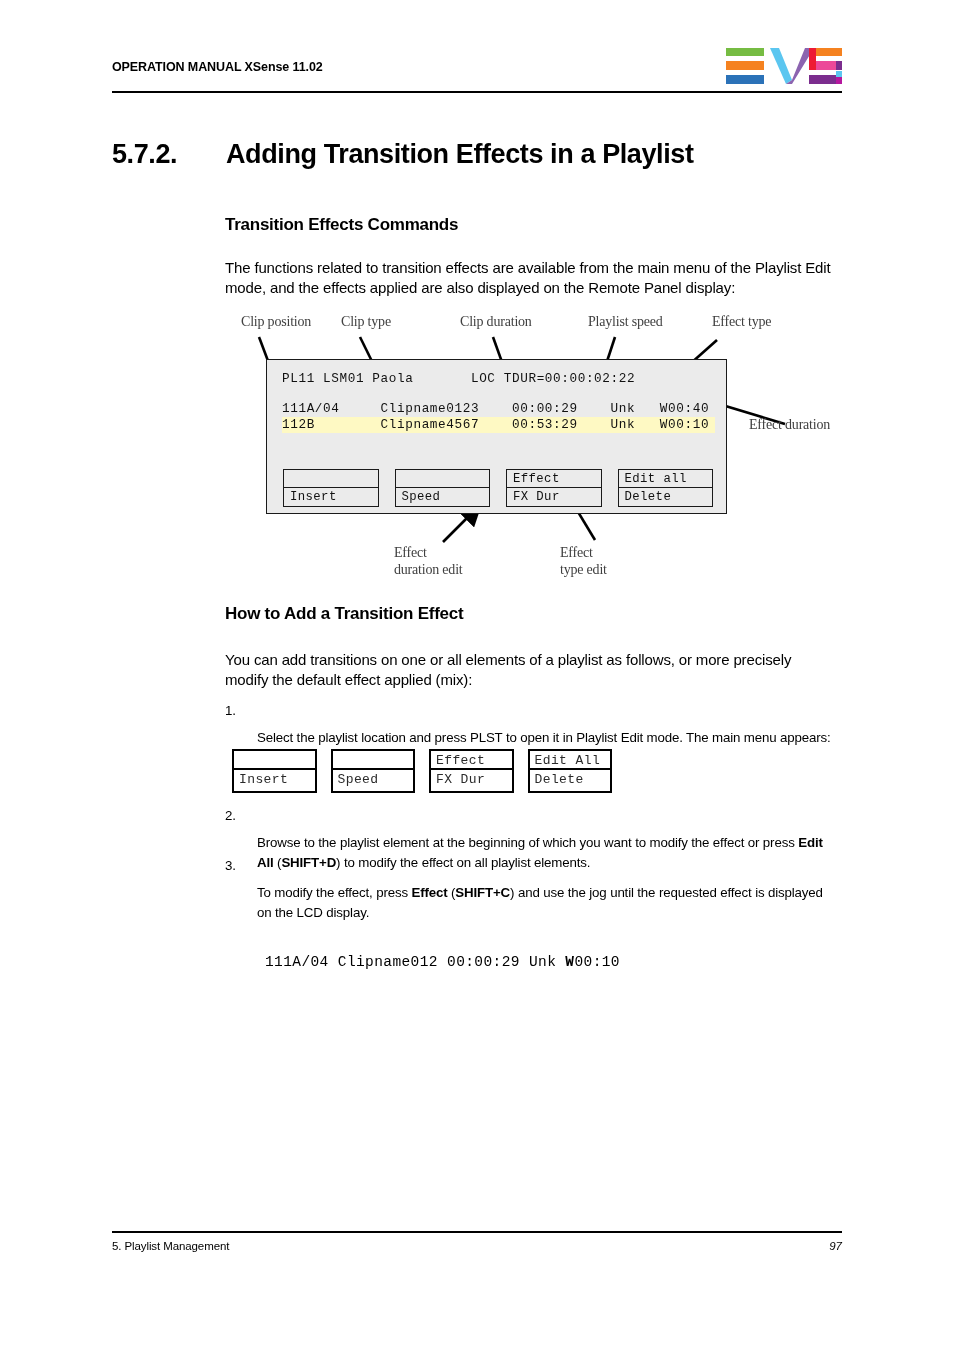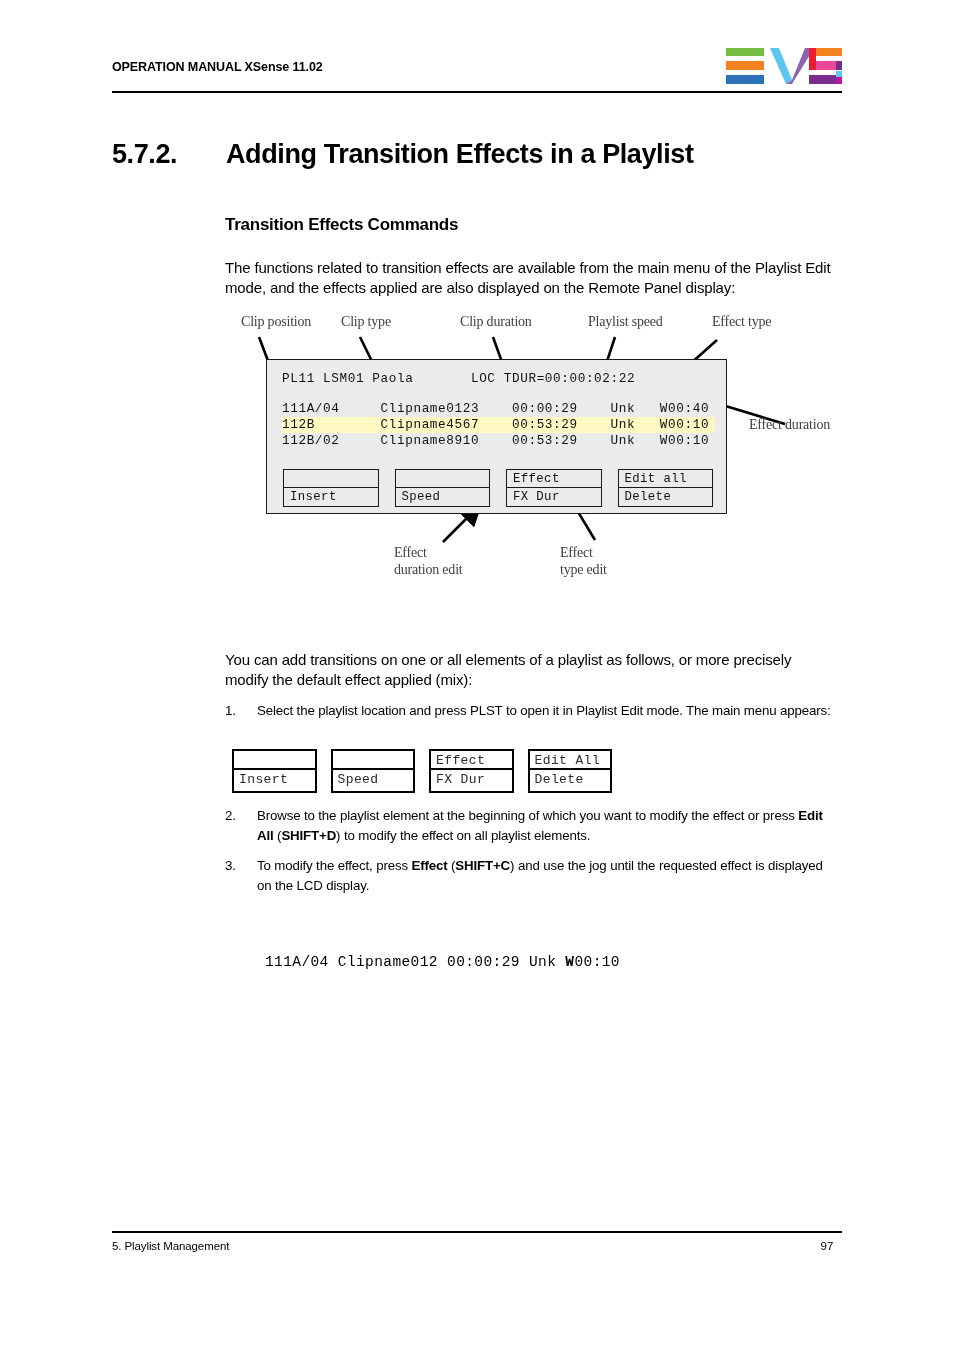--- a/index.html
+++ b/index.html
@@ -79,21 +79,21 @@
     position: absolute;
     font-size: 13.3px;
     line-height: 19.5px;
     letter-spacing: -0.15px;
   }
   .step .n {
     position: absolute;
     left: 0; top: 0;
     width: 24px;
   }
-  .step .t { display: block; margin-left: 32px; }
+  .step .t { display: block; margin-left: 32px; margin-top: 27px; }
 
   .step1 { left: 225px; top: 701px; width: 612px; }
   .step2 { left: 225px; top: 806px; width: 612px; }
   .step3 { left: 225px; top: 856px; width: 612px; }
 
   .p-effecttype { position: absolute; left: 257px; top: 906px; width: 585px; }
 
   .code-line {
     position: absolute;
     left: 265px; top: 954px;
@@ -204,22 +204,23 @@
   .footer-left {
     position: absolute;
     left: 112px; top: 1240px;
     font-size: 11.5px;
     letter-spacing: -0.1px;
   }
   .footer-right {
     position: absolute;
     left: 812px; top: 1240px;
     width: 30px;
-    text-align: center;
+    text-align: right;
     font-size: 11.5px;
+    font-style: italic;
   }
 </style>
 </head>
 <body>
 
 <div class="page">
 
   <div class="header">
     <div class="header-title">OPERATION MANUAL  XSense 11.02</div>
 
@@ -295,21 +296,20 @@
     <div class="fig-annot two-line" style="left:319px;top:232px;width:110px;">
       <span>Effect</span><br>
       <span>type edit</span>
     </div>
 
     <div class="lcd">
       <div class="lcd-text lcd-header">PL11 LSM01 Paola       LOC TDUR=00:00:02:22</div>
 
       <div class="lcd-text lcd-row r1">111A/04     Clipname0123    00:00:29    Unk   W00:40</div>
       <div class="lcd-text lcd-row r2">112B        Clipname4567    00:53:29    Unk   W00:10</div>
-      <div class="lcd-text lcd-row r3">112B/02     Clipname8910    00:53:29    Unk   W00:10</div>
 
       <div class="btn-grid">
         <div class="btn-group">
           <div class="btn-cell top">&nbsp;</div>
           <div class="btn-cell bottom">Insert</div>
         </div>
         <div class="btn-group">
           <div class="btn-cell top">&nbsp;</div>
           <div class="btn-cell bottom">Speed</div>
         </div>
@@ -318,20 +318,21 @@
           <div class="btn-cell bottom">FX Dur</div>
         </div>
         <div class="btn-group">
           <div class="btn-cell top">Edit all</div>
           <div class="btn-cell bottom">Delete</div>
         </div>
       </div>
     </div>
   </div>
 
+  <h3 class="sub h-howto">How to Add a Transition Effect</h3>
   <p class="body p-howto">You can add transitions on one or all elements of a playlist as follows, or more precisely modify the default effect applied (mix):</p>
 
   <div class="step step1">
     <span class="n">1.</span>
     <span class="t">Select the playlist location and press PLST to open it in Playlist Edit mode. The main menu appears:</span>
   </div>
 
   <div class="figure2">
     <div class="btn-group">
       <div class="btn-cell top">&nbsp;</div>

